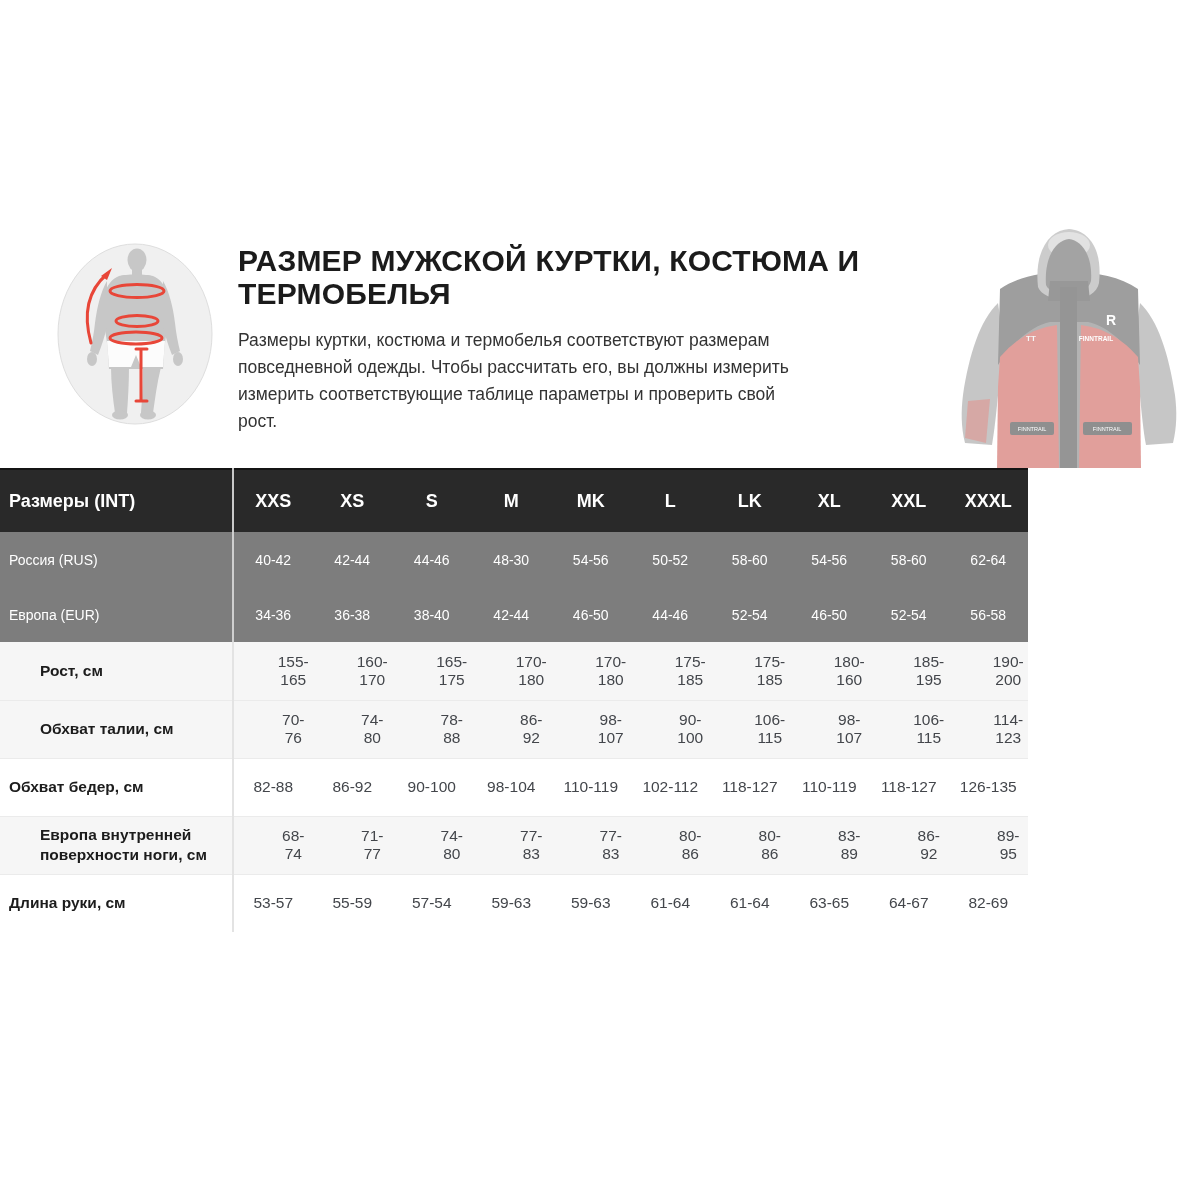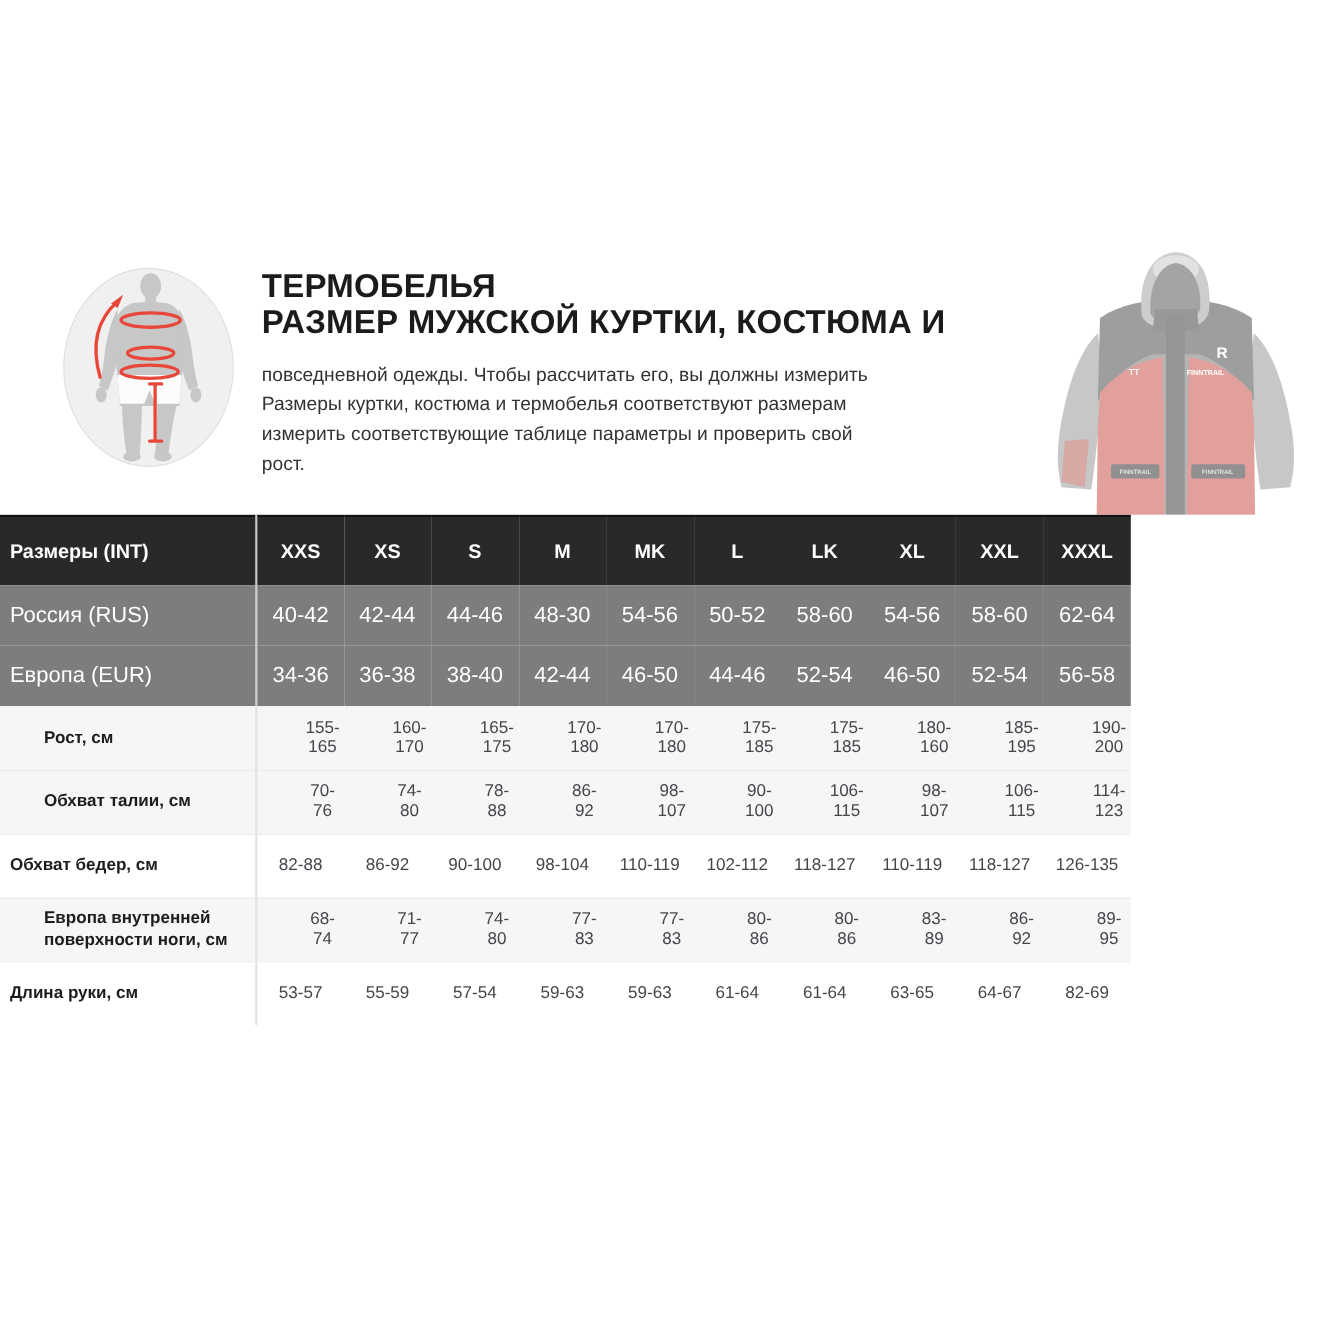--- a/index.html
+++ b/index.html
@@ -38,21 +38,21 @@
   .size-table th,.size-table td{
     padding:0;margin:0;vertical-align:middle;text-align:center;font-weight:400;
   }
   .size-table thead th{
     background:var(--header-bg);color:#fff;height:63px;
     font-size:18px;font-weight:700;border-top:2px solid #141414;
   }
   .size-table th.label-col{text-align:left;padding-left:9px;}
   .size-table thead th.label-col{border-right:2px solid #c9c9c9;}
   tr.region-row th,tr.region-row td{
-    background:var(--region-bg);color:#fff;height:55px;font-size:20px;
+    background:var(--region-bg);color:#fff;height:55px;font-size:14px;
   }
   tr.region-row th.label-col{font-weight:400;border-right:2px solid #cfcfcf;}
   tr.measure-row th,tr.measure-row td{
     background:#fff;height:58px;font-size:15.5px;color:var(--value-color);
   }
   tr.measure-row th.label-col{
     font-weight:700;color:var(--label-color);line-height:1.3;
     border-right:2px solid #e3e3e3;padding-right:6px;
   }
   tr.measure-row.alt th,tr.measure-row.alt td{background:var(--alt-row-bg);padding-left:40px;}
@@ -92,26 +92,26 @@
         <ellipse class="red-mark" cx="80" cy="78" rx="21" ry="5.5"></ellipse>
         <ellipse class="red-mark" cx="79" cy="95" rx="26" ry="6"></ellipse>
         <path class="red-mark" d="M34,100 C27,75 28,50 50,31"></path>
         <polygon class="red-fill" points="44,33 55,25 50,37"></polygon>
         <path class="red-mark" d="M84,106 L84,158 M79,106 L90,106 M79,158 L90,158" stroke-width="2.6"></path>
       </svg>
     </div>
 
     <div class="title-block">
       <h1>
+        <div class="title-line">РАЗМЕР МУЖСКОЙ КУРТКИ, КОСТЮМА И</div>
         <div class="title-line">ТЕРМОБЕЛЬЯ</div>
-        <div class="title-line">РАЗМЕР МУЖСКОЙ КУРТКИ, КОСТЮМА И</div>
       </h1>
       <div class="desc-block">
+        <div class="desc-line">Размеры куртки, костюма и термобелья соответствуют размерам</div>
         <div class="desc-line">повседневной одежды. Чтобы рассчитать его, вы должны измерить</div>
-        <div class="desc-line">Размеры куртки, костюма и термобелья соответствуют размерам</div>
         <div class="desc-line">измерить соответствующие таблице параметры и проверить свой</div>
         <div class="desc-line">рост.</div>
       </div>
     </div>
 
     <div class="jacket-img">
       <svg width="262" height="243" viewBox="0 0 262 243">
         <g opacity="0.5">
 
           <path d="M60,78 C42,95 31,130 25,170 C23,186 23,202 27,218 L54,220 C59,192 61,150 66,120 Z" fill="#8f8f8f"></path>

